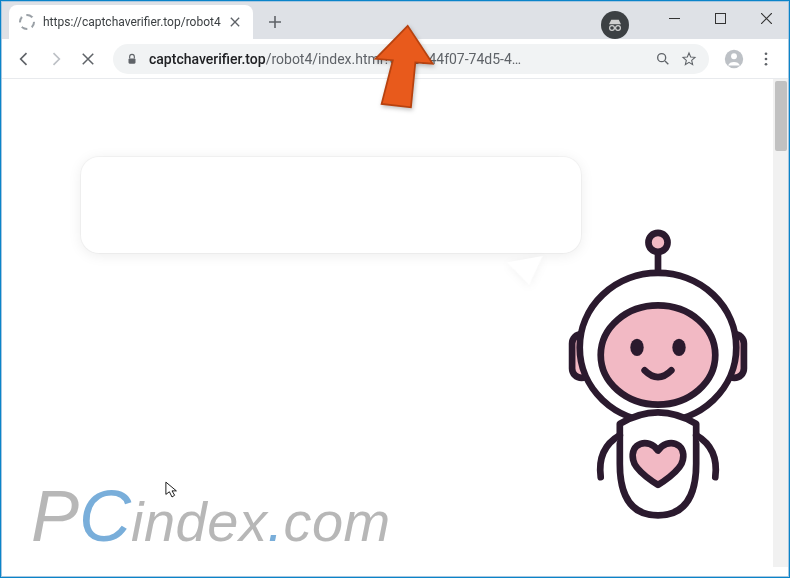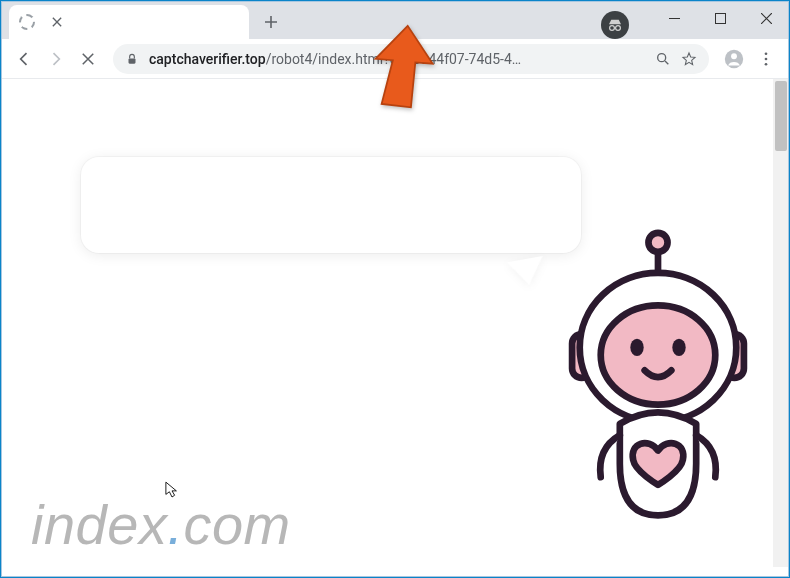--- a/index.html
+++ b/index.html
@@ -198,20 +198,21 @@
     border: 1px solid #a8c7e0;
     pointer-events:none;
   }
 </style>
 </head>
 <body>
 
 <div class="tab-strip">
   <div class="tab">
     <span class="favicon"></span>
+    <span class="tab-title">https://captchaverifier.top/robot4</span>
     <span class="tab-close">
       <svg viewBox="0 0 12 12" width="10" height="10">
           <path d="M1 1 L11 11 M11 1 L1 11" stroke="currentColor" stroke-width="1.6" fill="none"></path>
         </svg>
     </span>
   </div>
   <div class="new-tab">
     <svg viewBox="0 0 14 14" width="14" height="14">
         <path d="M7 1 V13 M1 7 H13" stroke="#5f6368" stroke-width="1.6"></path>
       </svg>
@@ -343,20 +344,21 @@
     </svg>
   </div>
 
   <div class="tiny-cursor">
     <svg viewBox="0 0 16 20" width="14" height="18">
       <path d="M1 1 L1 15 L5 12 L8 18 L11 16 L8 11 L13 11 Z" fill="#fff" stroke="#000" stroke-width="1"></path>
     </svg>
   </div>
 
   <div class="watermark">
+    <span class="wm-pc"><span class="wm-p">P</span><span class="wm-c">C</span></span>
       <span class="wm-rest"><span>index</span><span class="wm-dot">.</span><span>com</span></span>
   </div>
 </div>
 
 <div class="big-arrow">
   <svg viewBox="0 0 90 110" width="78" height="96">
     <path d="M36 6 L6 50 L26 48 L22 100 L56 98 L52 46 L72 44 Z" fill="#e85a1c" stroke="#b7420f" stroke-width="2" transform="rotate(10 45 55)"></path>
   </svg>
 </div>
 

